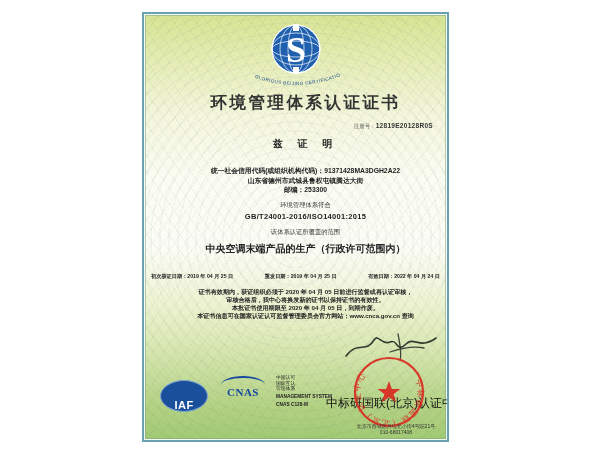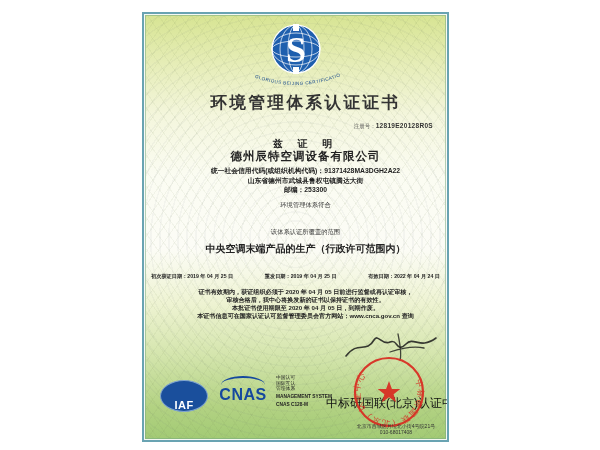--- a/index.html
+++ b/index.html
@@ -50,22 +50,22 @@
 
   .iaf { position:absolute; left:16px; top:366px; width:48px; height:32px; }
   .iaf-ellipse { position:absolute; inset:0; border-radius:50%;
                  background:#1a4f9c; border:1.5px solid #7fa4cf;
                  display:flex; align-items:flex-end; justify-content:center; }
   .iaf-ellipse span { color:#fff; font-weight:bold; font-size:11px; letter-spacing:.5px; }
 
   .cnas { position:absolute; left:70px; top:362px; width:58px; text-align:center; }
   .cnas-swoosh { width:44px; height:9px; margin:0 auto 1px auto;
                  border-top:2.5px solid #15489e; border-radius:50% 50% 0 0 / 100% 100% 0 0; }
-  .cnas-word { color:#15489e; font-weight:bold; font-size:16px; letter-spacing:.5px;
-               font-family:Liberation Sans, sans-serif; }
+  .cnas-word { color:#15489e; font-weight:bold; font-size:11px; letter-spacing:.5px;
+               font-family:Liberation Serif, serif; }
 
   .cnas-text { position:absolute; left:132px; top:361px; width:58px; text-align:left; color:#222; }
   .cnas-zh   { font-size:4.8px; line-height:5.6px; }
   .cnas-en   { font-size:4.8px; font-weight:bold; line-height:5.8px; margin-top:2px; }
 
   .issuer { position:absolute; left:182px; top:381px; width:122px; text-align:center;
             font-size:12px; color:#111; white-space:nowrap; }
 
   .stamp-svg { position:absolute; left:208px; top:341px; opacity:.92; }
 
@@ -94,26 +94,26 @@
       </text>
     </svg>
 
     <div class="abs title">环境管理体系认证证书</div>
 
     <div class="reg">
       <span class="reg-label">注册号：</span><span class="reg-number">12819E20128R0S</span>
     </div>
 
     <div class="abs certify">兹 证 明</div>
-    <div class="abs company">德州辰特空调设备有限公司</div>
     <div class="abs credit">统一社会信用代码(或组织机构代码)：91371428MA3DGH2A22</div>
     <div class="abs address">山东省德州市武城县鲁权屯镇腾达大街</div>
     <div class="abs postcode">邮编：253300</div>
 
     <div class="abs system">环境管理体系符合</div>
+    <div class="abs standard">GB/T24001-2016/ISO14001:2015</div>
     <div class="abs scopelabel">该体系认证所覆盖的范围</div>
     <div class="abs scope1">中央空调末端产品的生产（行政许可范围内）</div>
 
     <div class="abs dates">
       <span>初次获证日期：2019 年 04 月 25 日</span>
       <span>重发日期：2019 年 04 月 25 日</span>
       <span>有效日期：2022 年 04 月 24 日</span>
     </div>
 
     <div class="abs notes">

